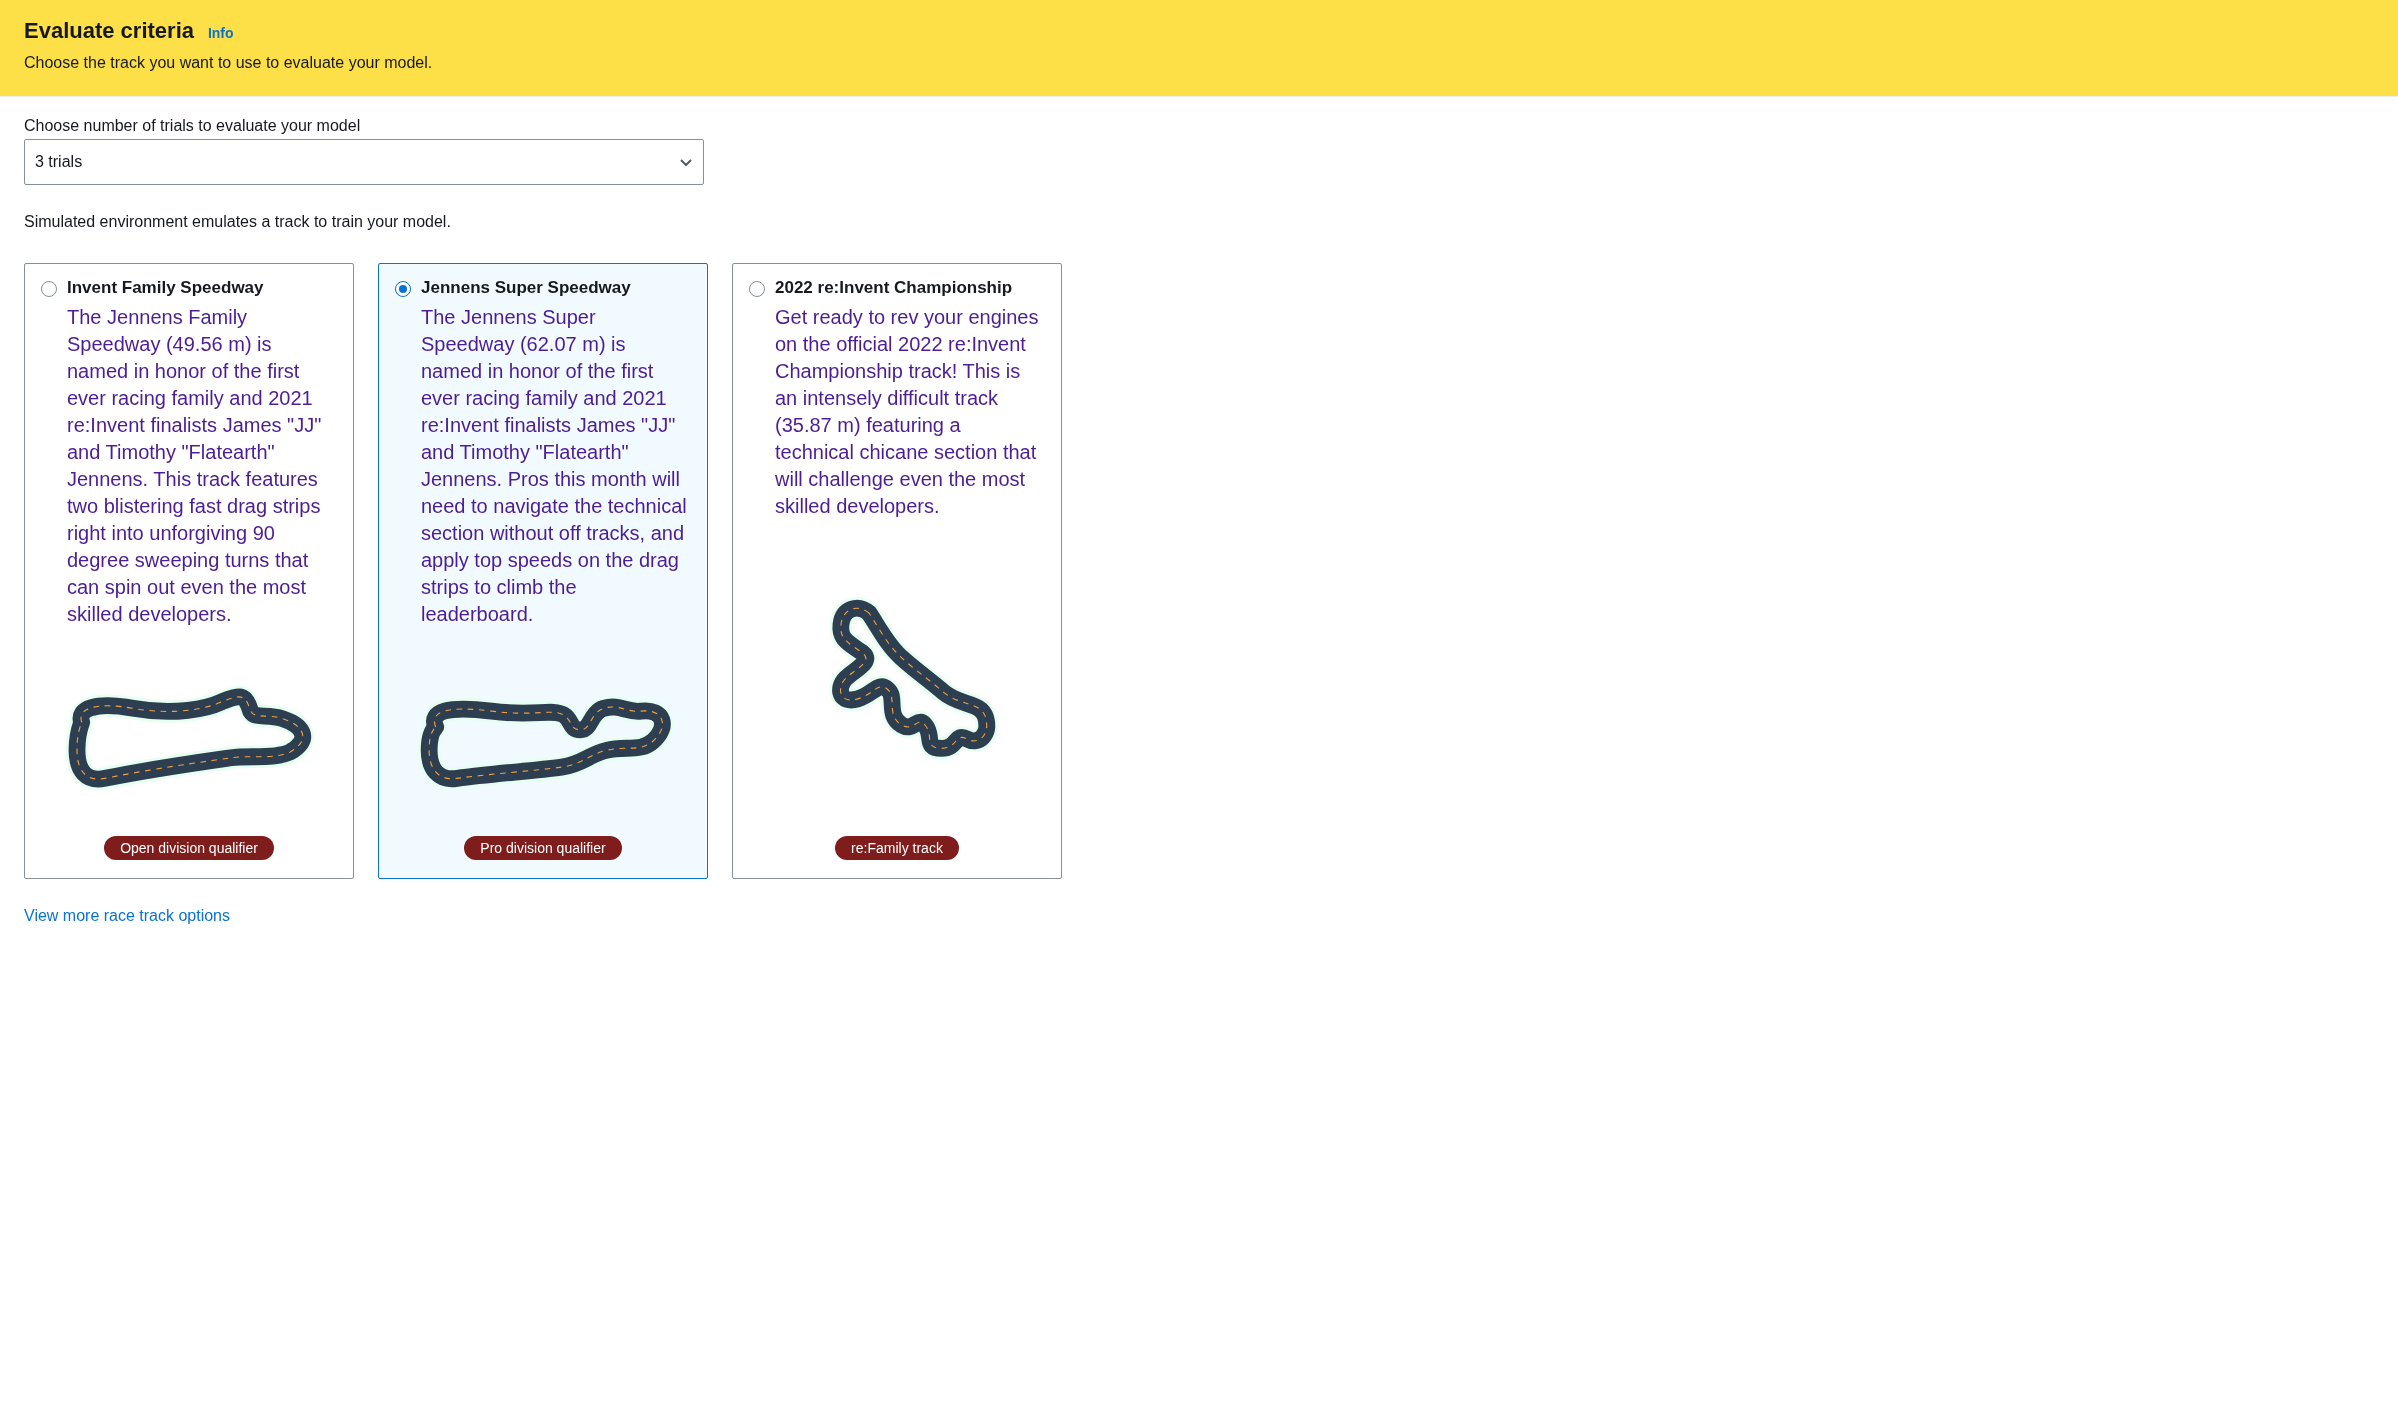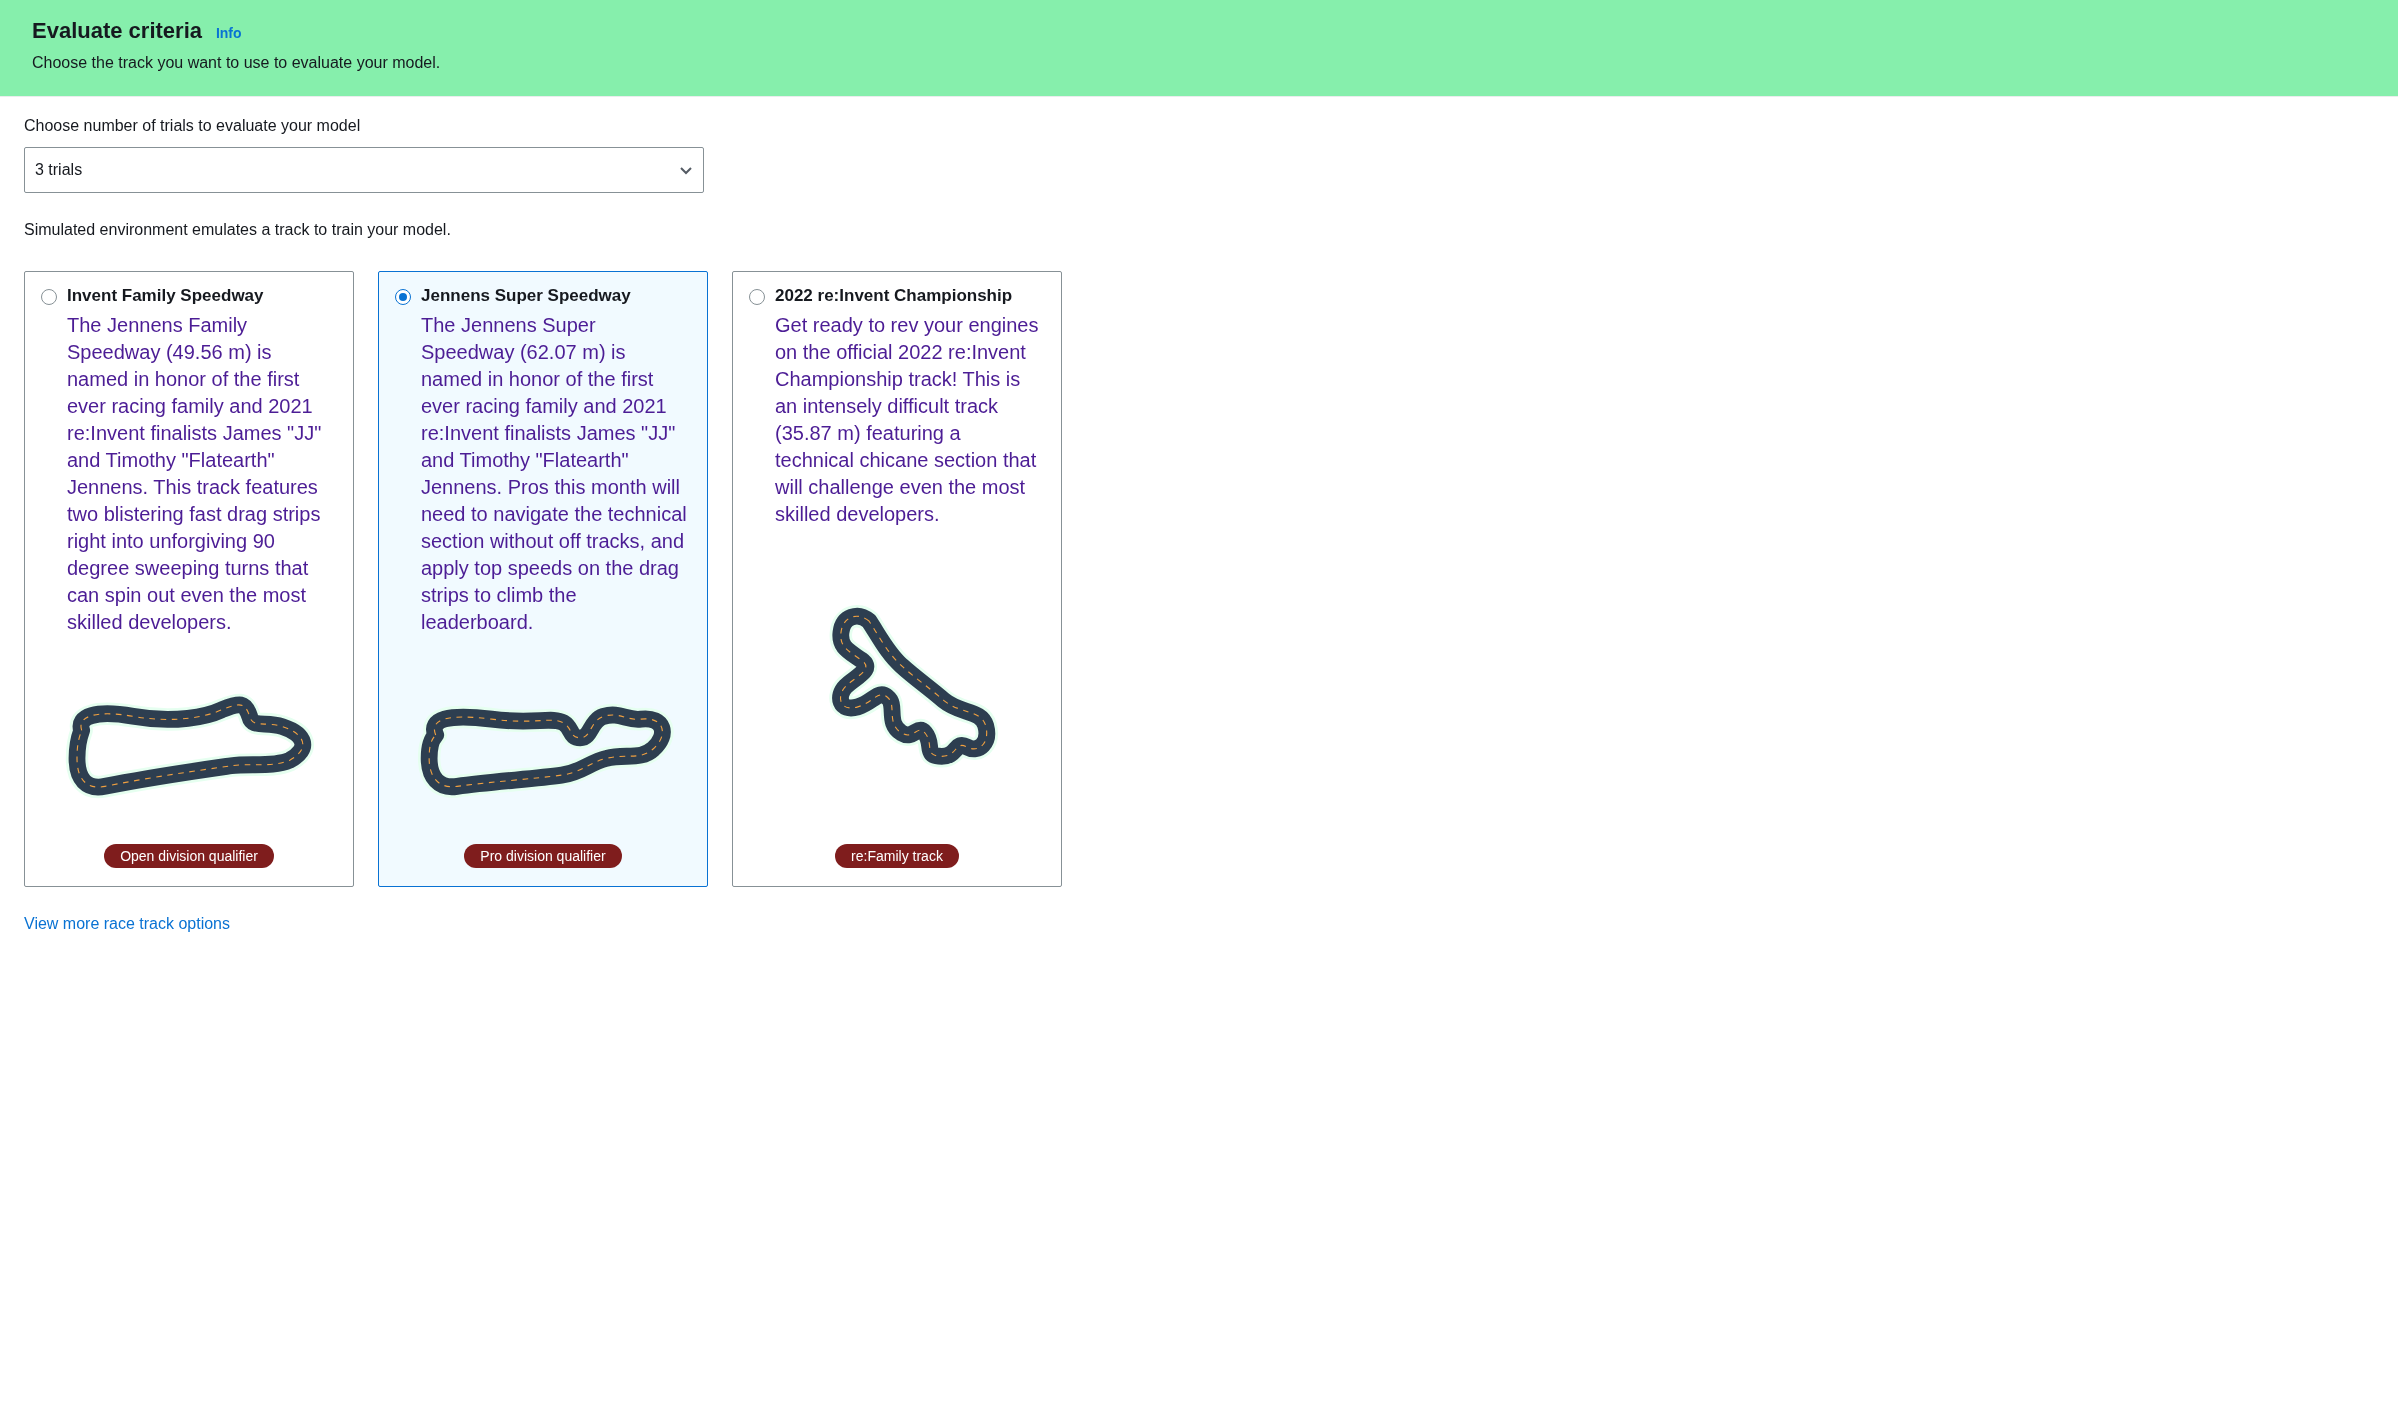--- a/index.html
+++ b/index.html
@@ -7,22 +7,22 @@
       margin: 0;
       padding: 0;
     }
     body {
       font-family: "Amazon Ember", "Helvetica Neue", Arial, sans-serif;
       font-size: 14px;
       color: #16191f;
       background: #ffffff;
     }
     .header-section {
-      background: #86efac;
-      padding: 18px 32px 24px;
+      background: #fde047;
+      padding: 18px 24px 24px;
       border-bottom: 1px solid #eaeded;
     }
     .page-title {
       font-size: 22px;
       font-weight: 700;
       display: inline;
     }
     .info-link {
       color: #0972d3;
       font-size: 14px;
@@ -35,21 +35,21 @@
       font-size: 16px;
       color: #16191f;
       margin-top: 10px;
     }
     .content-section {
       padding: 20px 24px;
     }
     .field-label {
       font-size: 16px;
       color: #16191f;
-      margin-bottom: 12px;
+      margin-bottom: 4px;
     }
     .select-wrapper {
       position: relative;
       width: 680px;
       max-width: 100%;
       margin-bottom: 28px;
     }
     .select-box {
       width: 100%;
       height: 46px;

